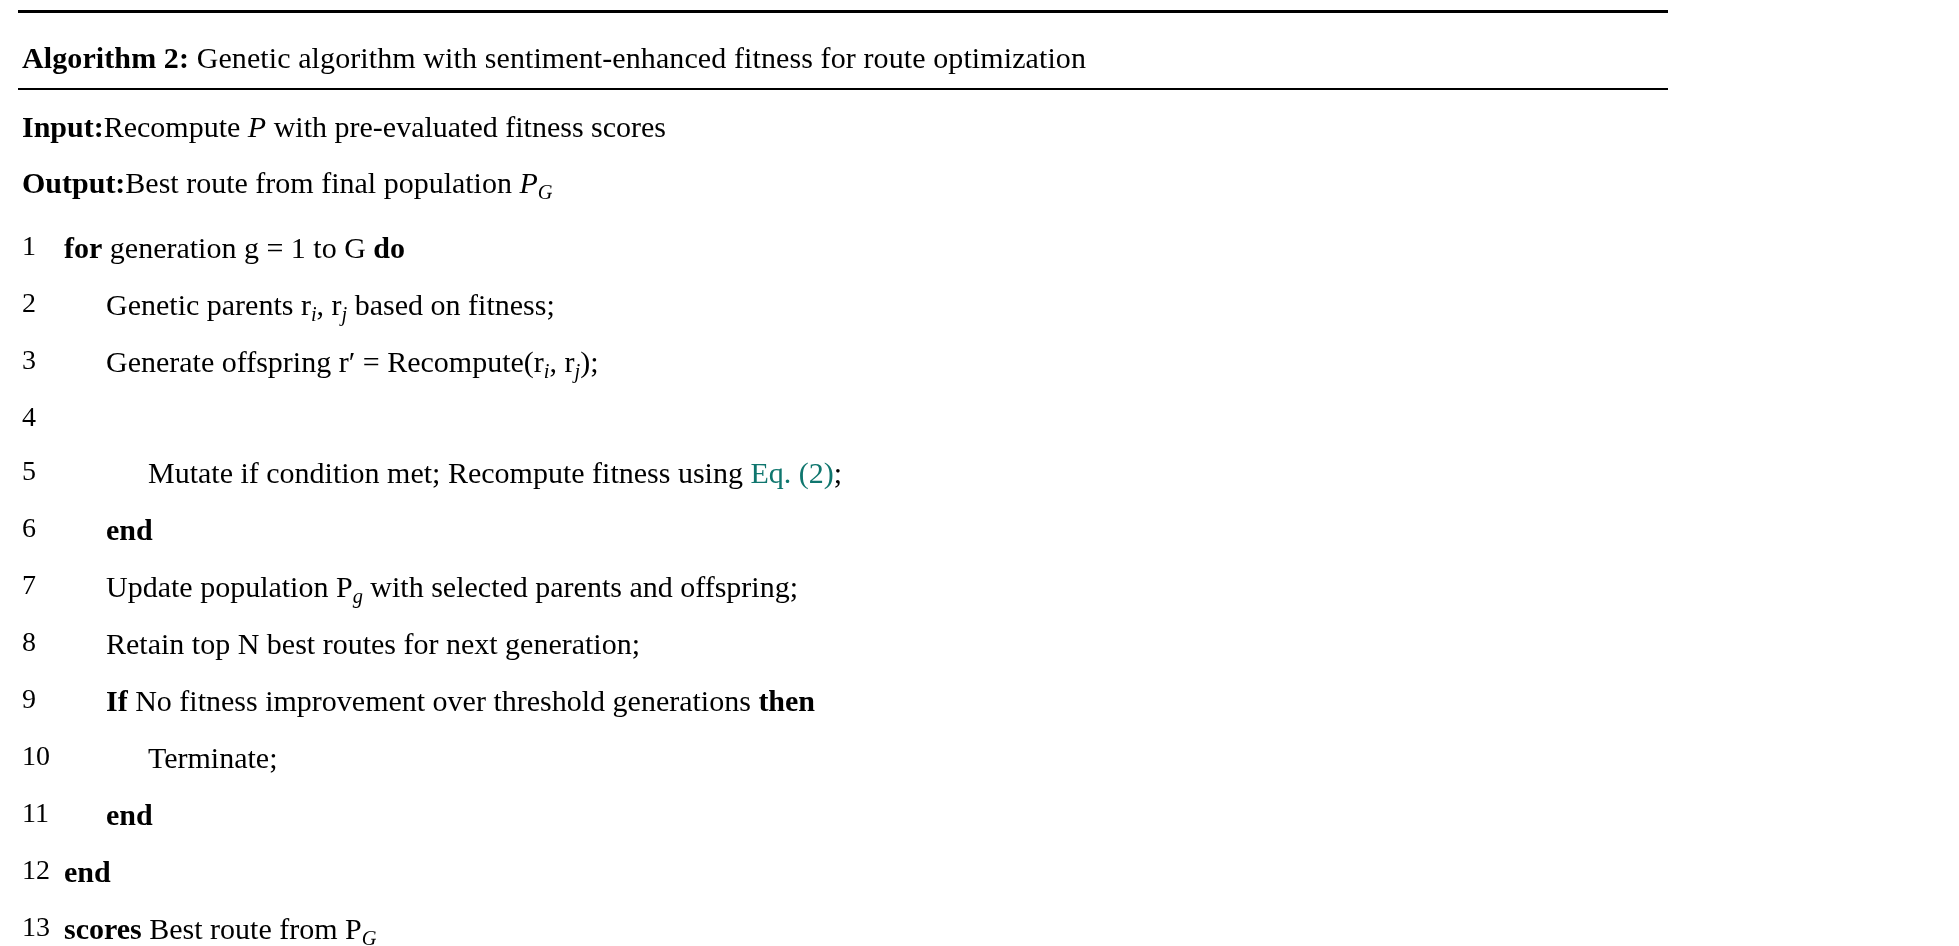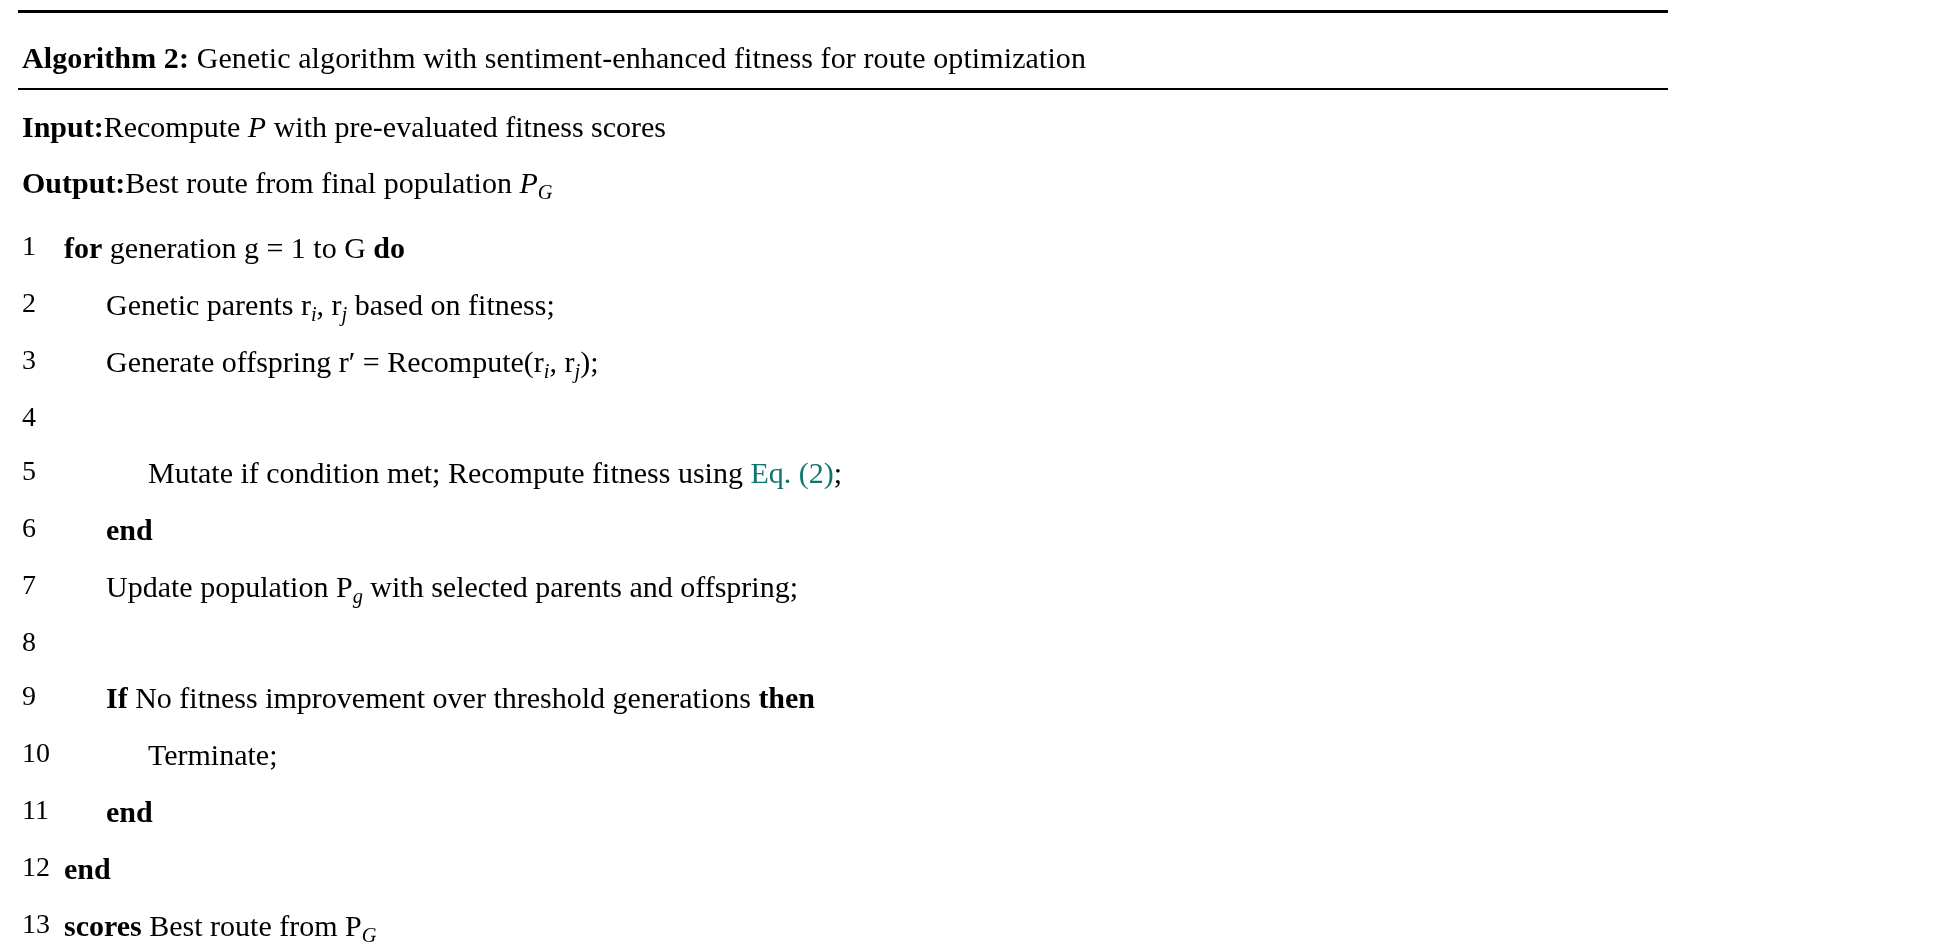--- a/index.html
+++ b/index.html
@@ -136,20 +136,21 @@
       <span class="txt ind2"><span class="bd">end</span></span>
     </div>
 
     <div class="line">
       <span class="num">7</span>
       <span class="txt ind2"><span>Update population </span><span class="it">P</span><sub>g</sub><span> with selected parents and offspring;</span></span>
     </div>
 
     <div class="line">
       <span class="num">8</span>
+      <span class="txt ind2"><span>Retain top </span><span class="it">N</span><span> best routes for next generation;</span></span>
     </div>
 
     <div class="line">
       <span class="num">9</span>
       <span class="txt ind2"><span class="bd">If</span> <span class="it">No fitness improvement over threshold generations</span> <span class="bd">then</span></span>
     </div>
 
     <div class="line">
       <span class="num">10</span>
       <span class="txt ind3"><span>Terminate;</span></span>

